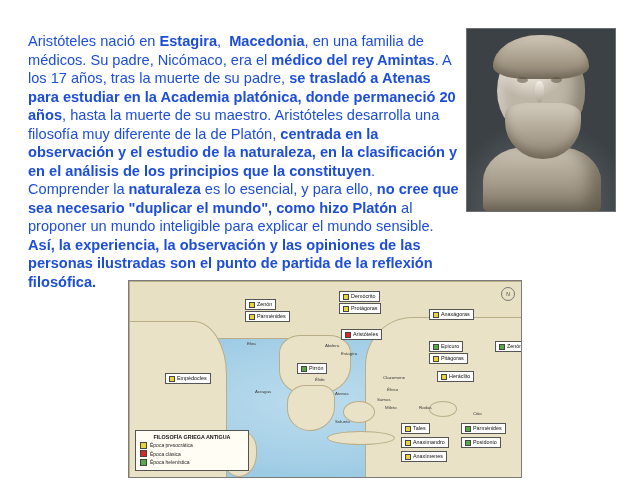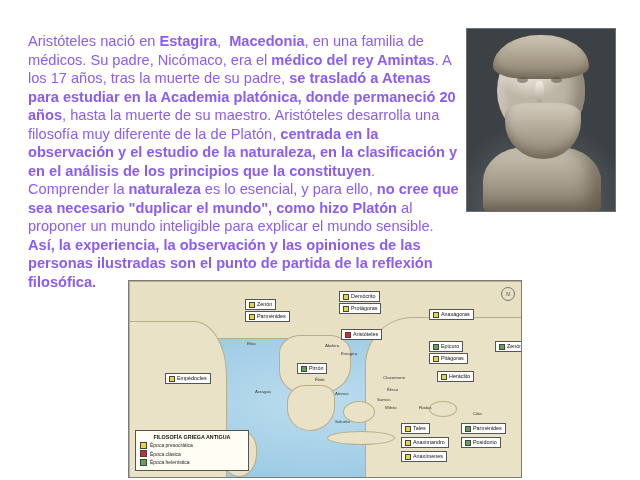--- a/index.html
+++ b/index.html
@@ -21,21 +21,21 @@
     background: #ffffff;
   }
   
   .text-block {
     position: absolute;
     left: 28px;
     top: 32px;
     width: 432px;
     font-size: 14.6px;
     line-height: 1.27;
-    color: #8b5cf6;
+    color: #1d4ed8;
     text-align: left;
   }
   .text-block b {
     font-weight: bold;
   }
   
   .bust-photo {
     position: absolute;
     left: 466px;
     top: 28px;

